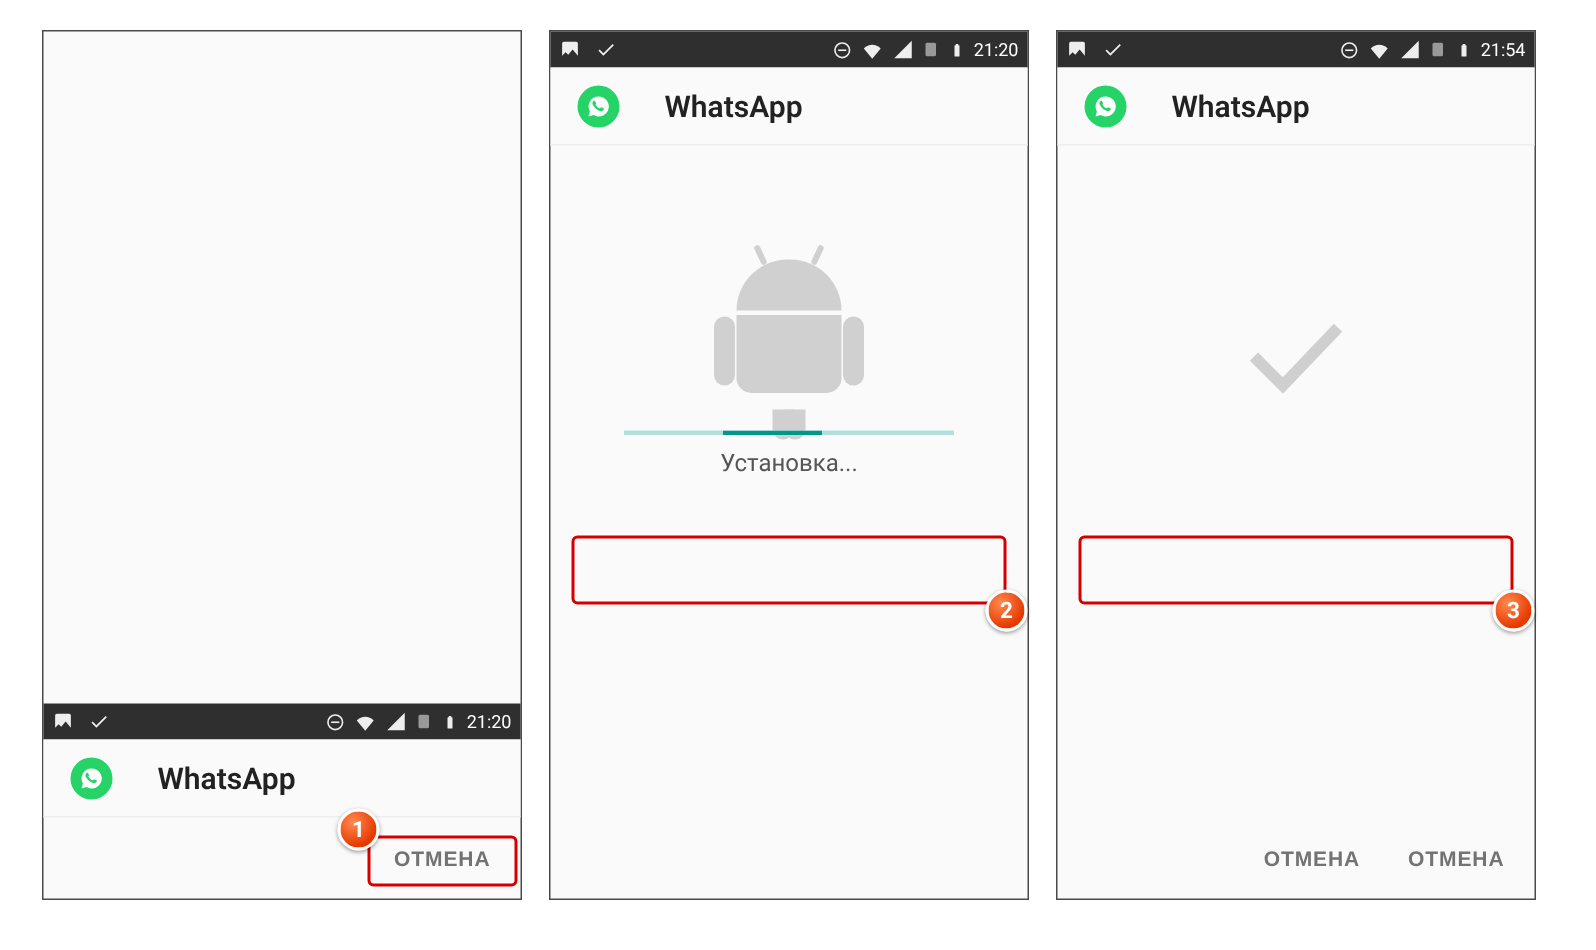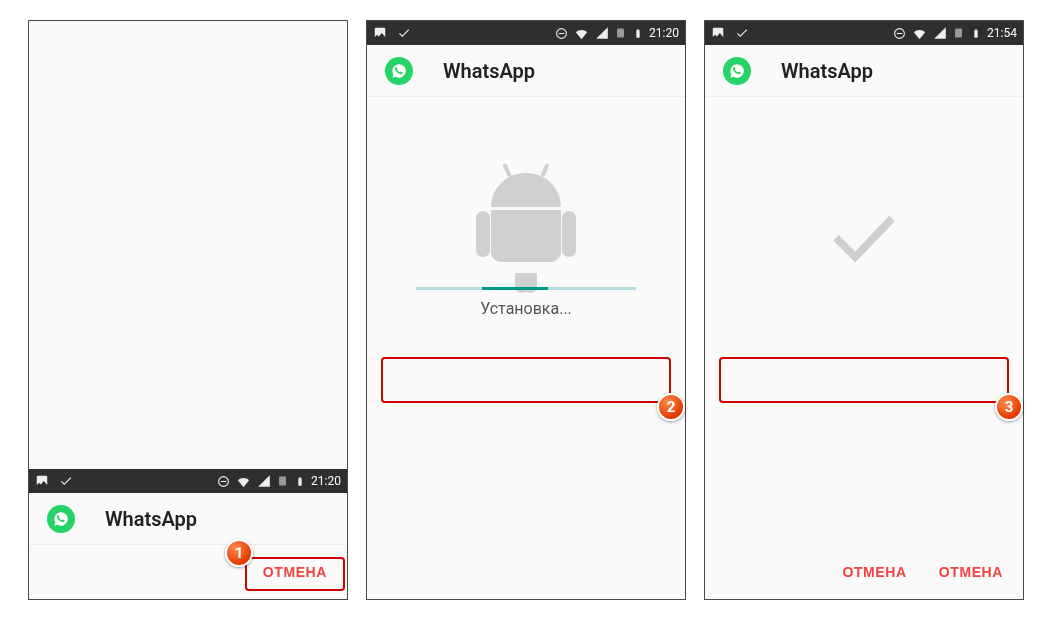--- a/index.html
+++ b/index.html
@@ -57,21 +57,21 @@
     display: flex;
     justify-content: flex-end;
     align-items: center;
     padding: 0 18px;
     gap: 28px;
   }
   .flat-btn {
     font-size: 14px;
     font-weight: 700;
     letter-spacing: 0.6px;
-    color: #ef4444;
+    color: #737373;
     background: none;
     border: none;
     cursor: pointer;
     padding: 6px 2px;
   }
   .android-robot {
     width: 90px; height: 100px;
     margin: 60px auto 14px;
     position: relative;
   }

